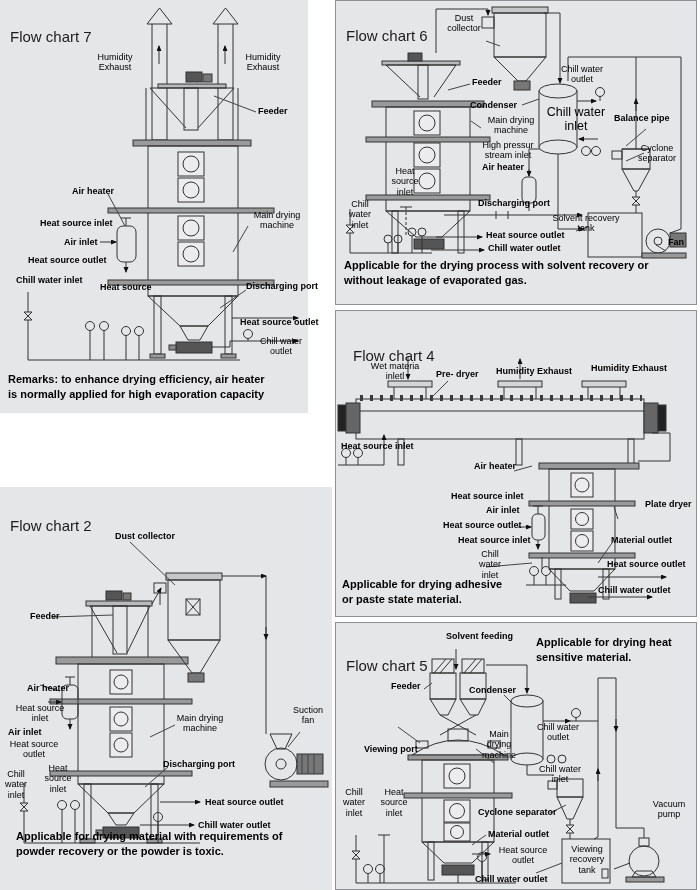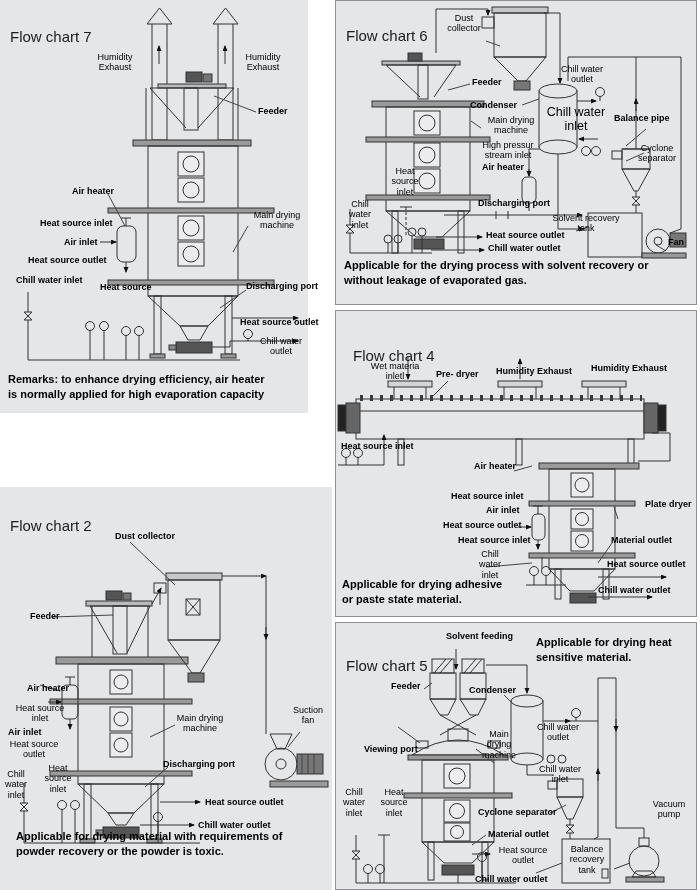--- a/index.html
+++ b/index.html
@@ -634,20 +634,20 @@
 water
 inlet</div>
     <div class="lbl" style="left:40px;top:164px;width:36px;">Heat
 source
 inlet</div>
     <div class="lbl tl" style="left:142px;top:184px;width:92px;">Cyclone separator</div>
     <div class="lbl tl" style="left:152px;top:206px;width:72px;">Material outlet</div>
     <div class="lbl" style="left:156px;top:222px;width:62px;">Heat source
 outlet</div>
     <div class="lbl tl" style="left:139px;top:251px;width:84px;">Chill water outlet</div>
-    <div class="lbl" style="left:230px;top:221px;width:42px;">Balance
+    <div class="lbl" style="left:230px;top:221px;width:42px;">Viewing
 recovery
 tank</div>
     <div class="lbl" style="left:310px;top:176px;width:46px;">Vacuum
 pump</div>
   </div>
 
 </div>
 
 </body></html>

